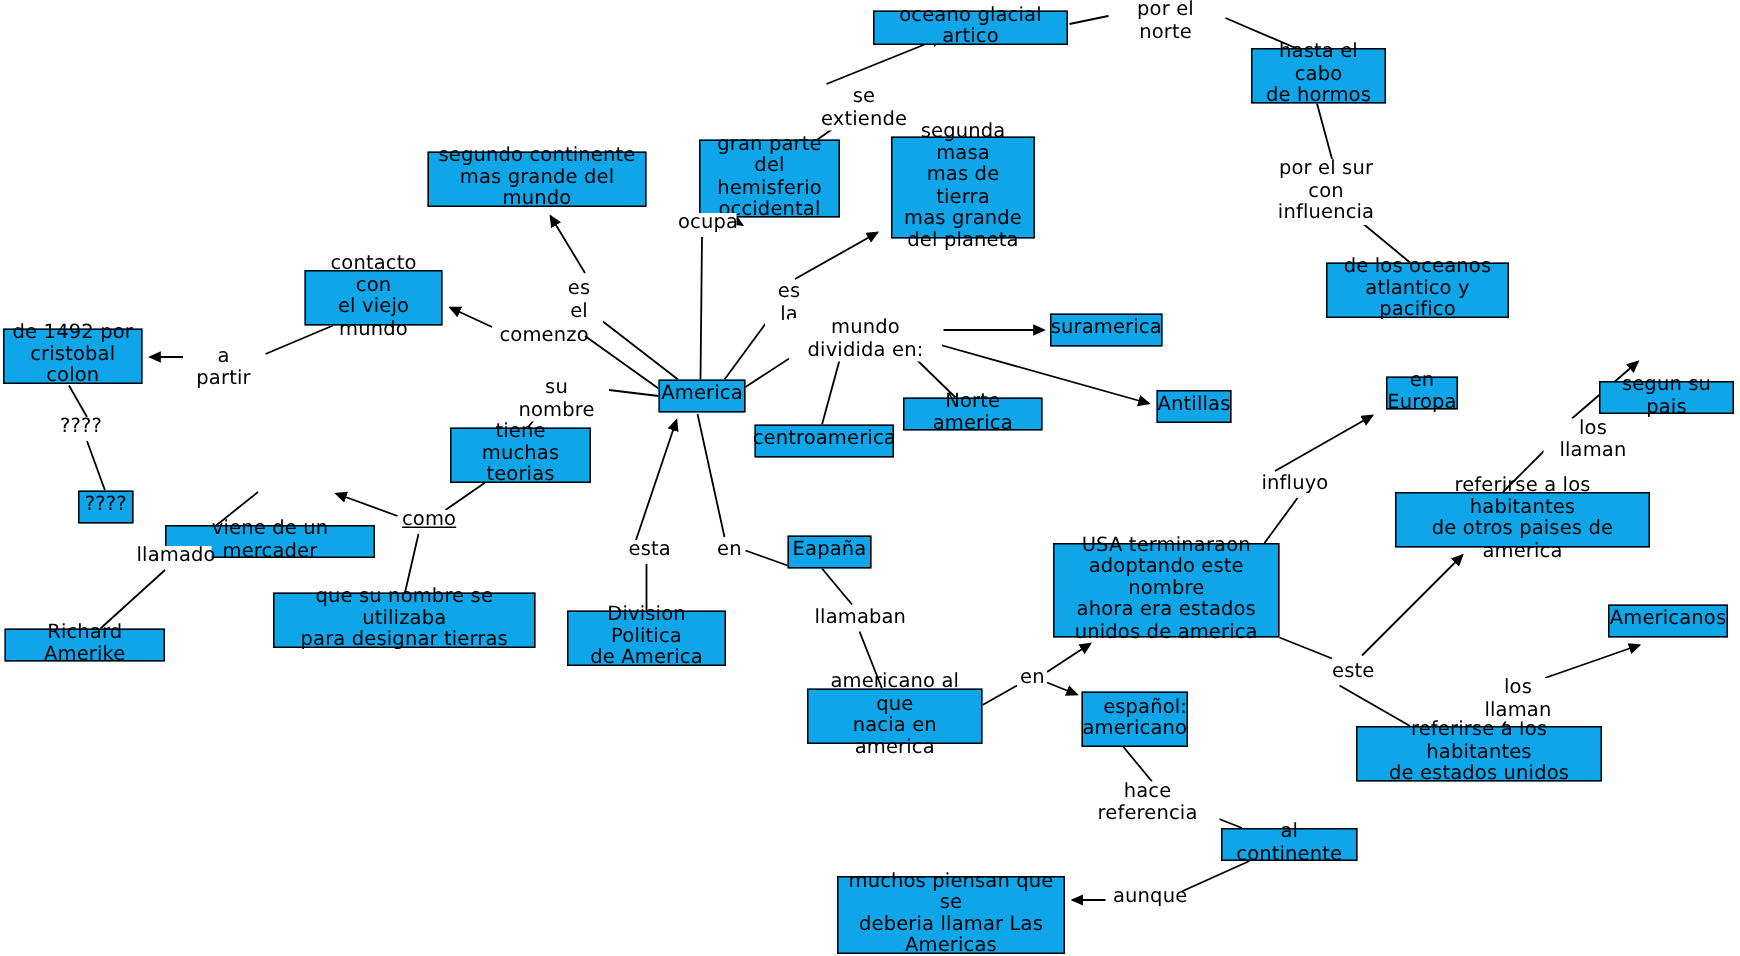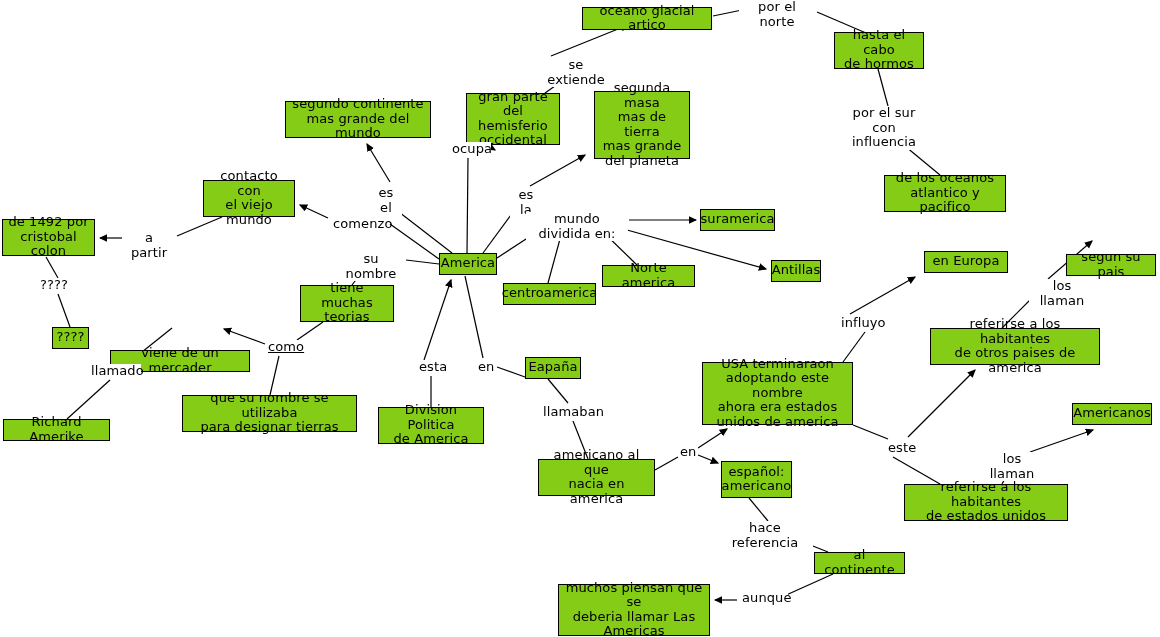--- a/index.html
+++ b/index.html
@@ -21,21 +21,21 @@
     position: absolute;
     left: 0;
     top: 0;
     width: 1160px;
     height: 637px;
   }
   .node {
     position: absolute;
     box-sizing: border-box;
     border: 1px solid #000000;
-    background: #84cc16;
+    background: #0ea5e9;
     color: #000000;
     font-size: 13px;
     line-height: 14.5px;
     text-align: center;
     display: flex;
     align-items: center;
     justify-content: center;
     padding: 2px 4px 3px 4px;
     white-space: pre-line;
     letter-spacing: 0.1px;
@@ -132,21 +132,21 @@
 mas grande
 del planeta</div>
       <div class="node" style="left: 884px; top: 175px; width: 122px; height: 37px;">de los oceanos
 atlantico y pacifico</div>
       <div class="node" style="left: 203px; top: 180px; width: 92px; height: 37px;">contacto con
 el viejo mundo</div>
       <div class="node" style="left: 700px; top: 209px; width: 75px; height: 22px;">suramerica</div>
       <div class="node" style="left: 1066px; top: 214px; width: 90px; height: 22px; margin-top: 40px;">segun su pais</div>
       <div class="node" style="left: 2px; top: 219px; width: 93px; height: 37px;">de 1492 por
 cristobal colon</div>
-      <div class="node" style="left: 924px; top: 251px; width: 84px; height: 22px;">en Europa</div>
+      <div class="node" style="left: 924px; top: 251px; width: 48px; height: 22px;">en Europa</div>
       <div class="node" style="left: 439px; top: 253px; width: 58px; height: 22px;">America</div>
       <div class="node" style="left: 771px; top: 260px; width: 50px; height: 22px;">Antillas</div>
       <div class="node" style="left: 602px; top: 265px; width: 93px; height: 22px;">Norte america</div>
       <div class="node" style="left: 503px; top: 283px; width: 93px; height: 22px;">centroamerica</div>
       <div class="node" style="left: 300px; top: 285px; width: 94px; height: 37px;">tiene muchas
 teorias</div>
       <div class="node" style="left: 110px; top: 306px; width: 140px; height: 22px; margin-top: 44px;">viene de un mercader</div>
       <div class="node" style="left: 52px; top: 327px; width: 37px; height: 22px;">????</div>
       <div class="node" style="left: 930px; top: 328px; width: 170px; height: 37px;">referirse a los habitantes
 de otros paises de america</div>
@@ -156,21 +156,21 @@
 ahora era estados
 unidos de america</div>
       <div class="node" style="left: 378px; top: 407px; width: 106px; height: 37px;">Division Politica
 de America</div>
       <div class="node" style="left: 1072px; top: 403px; width: 80px; height: 22px;">Americanos</div>
       <div class="node" style="left: 3px; top: 419px; width: 107px; height: 22px;">Richard Amerike</div>
       <div class="node" style="left: 182px; top: 395px; width: 175px; height: 37px;">que su nombre se utilizaba
 para designar tierras</div>
       <div class="node" style="left: 538px; top: 459px; width: 117px; height: 37px;">americano al que
 nacia en america</div>
-      <div class="node" style="left: 721px; top: 461px; width: 71px; height: 37px;">español:
+      <div class="node" style="left: 721px; top: 461px; width: 71px; height: 37px; text-align: right;">español:
 americano</div>
       <div class="node" style="left: 904px; top: 484px; width: 164px; height: 37px;">referirse a los habitantes
 de estados unidos</div>
       <div class="node" style="left: 814px; top: 552px; width: 91px; height: 22px;">al continente</div>
       <div class="node" style="left: 558px; top: 584px; width: 152px; height: 52px;">muchos piensan que se
 deberia llamar Las
 Americas</div>
     </div>
   <div id="label-layer">
       <div class="link-label" style="left: 739px; top: 0px; width: 76px;">por el norte</div>

